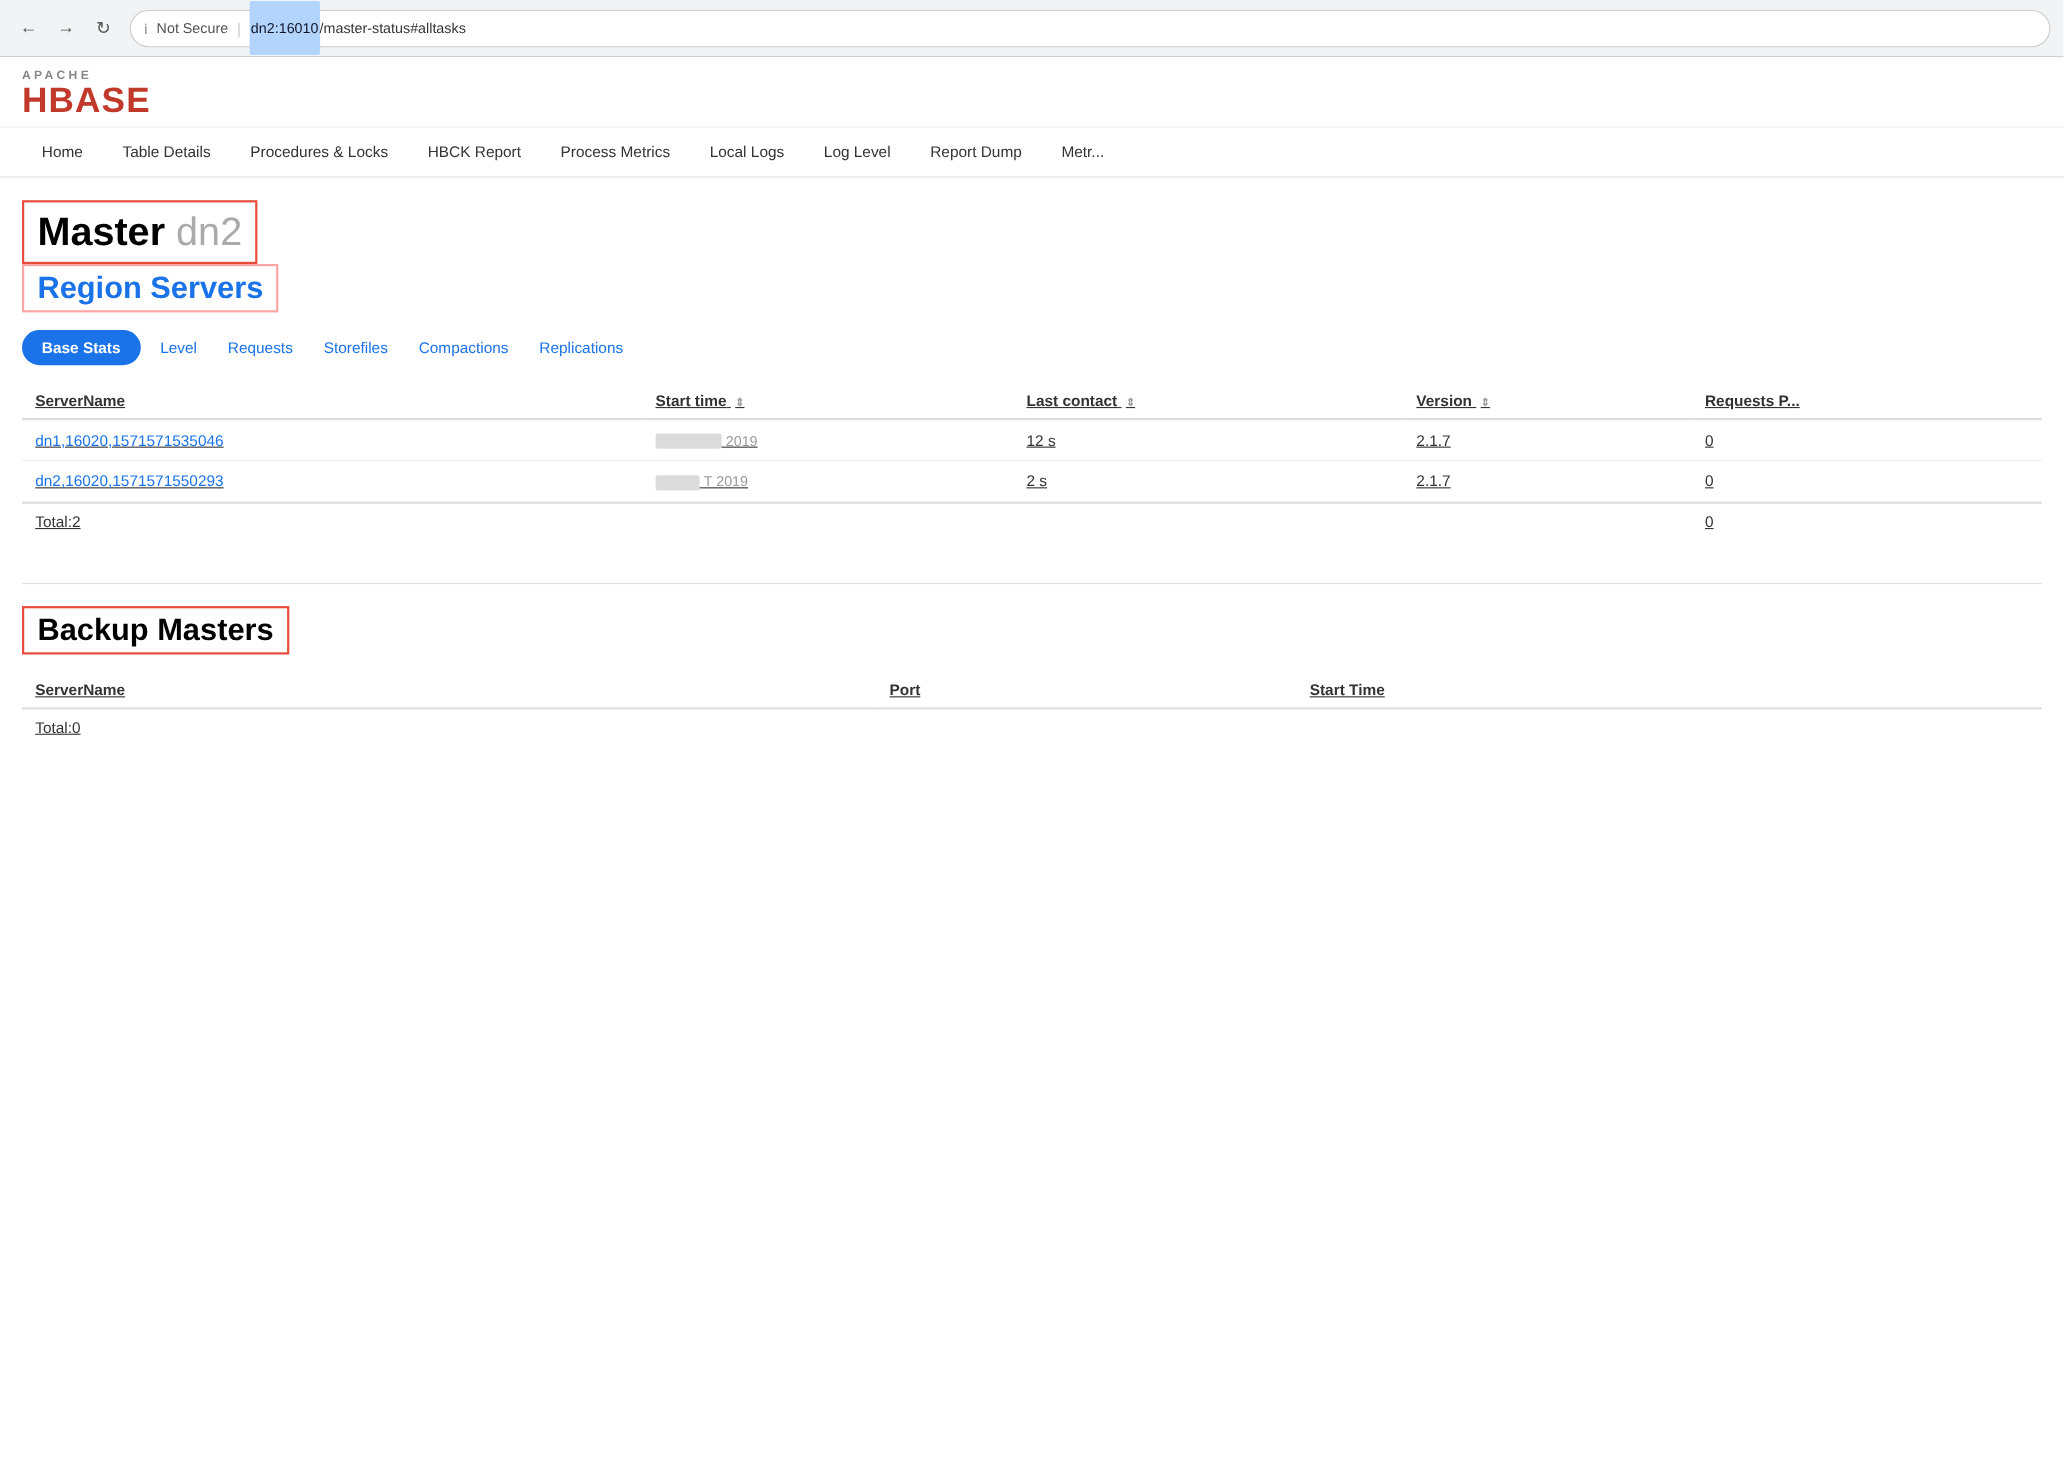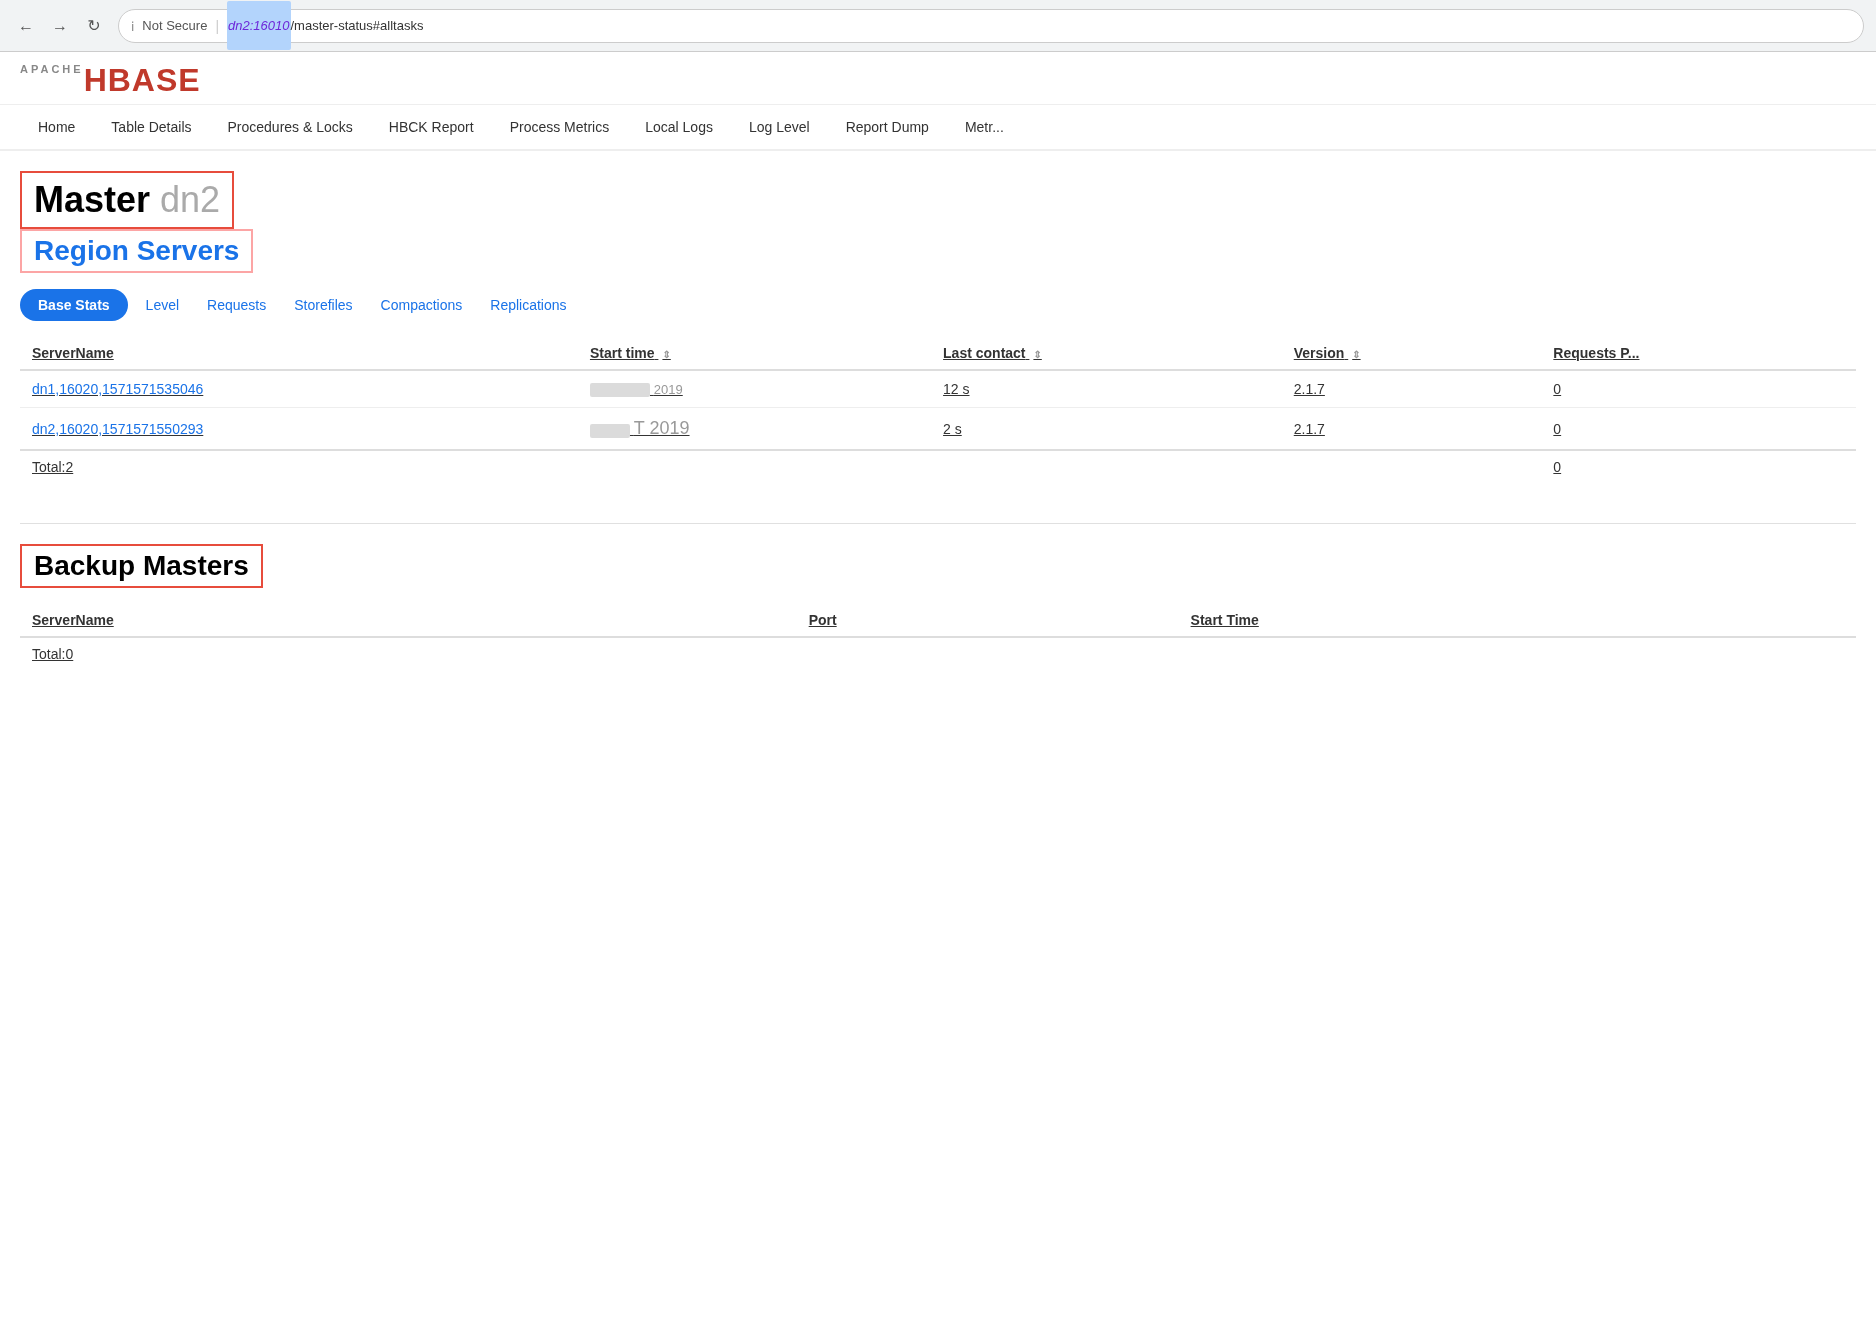--- a/index.html
+++ b/index.html
@@ -54,40 +54,39 @@
     .address-bar .separator {
       color: #ccc;
       font-size: 14px;
     }
     .address-bar .url-text {
       font-size: 13px;
       color: #333;
     }
     .address-bar .url-highlight {
       background: #b3d4fc;
-      color: #6d28d9;
+      color: #0f172a;
       border-radius: 2px;
       padding: 17px 1px;
-      font-style: italic;
     }
 
     
     .page-wrapper {
       max-width: 1876px;
       background: #fff;
     }
 
     
     .logo-area {
       padding: 12px 20px 8px 20px;
       border-bottom: 1px solid #eee;
     }
     .hbase-logo {
       display: flex;
-      flex-direction: row;
+      flex-direction: column;
       line-height: 1;
       font-weight: bold;
     }
     .hbase-logo .apache-text {
       font-size: 11px;
       letter-spacing: 3px;
       color: #888;
       text-transform: uppercase;
     }
     .hbase-logo .hbase-text {
@@ -340,21 +339,21 @@
             <td>2.1.7</td>
             <td>0</td>
           </tr>
 
           <tr>
             <td>
               <a class="server-link">dn2,16020,1571571550293</a>
             </td>
             <td>
               <span class="blurred-date" style="width:40px;"></span>
-              <span style="color:#999; font-size:18px;text-align:right;"> T 2019</span>
+              <span style="color:#999; font-size:13px;text-align:right;"> T 2019</span>
             </td>
             <td>2 s</td>
             <td>2.1.7</td>
             <td>0</td>
           </tr>
 
           <tr class="total-row">
             <td>Total:2</td>
             <td></td>
             <td></td>

